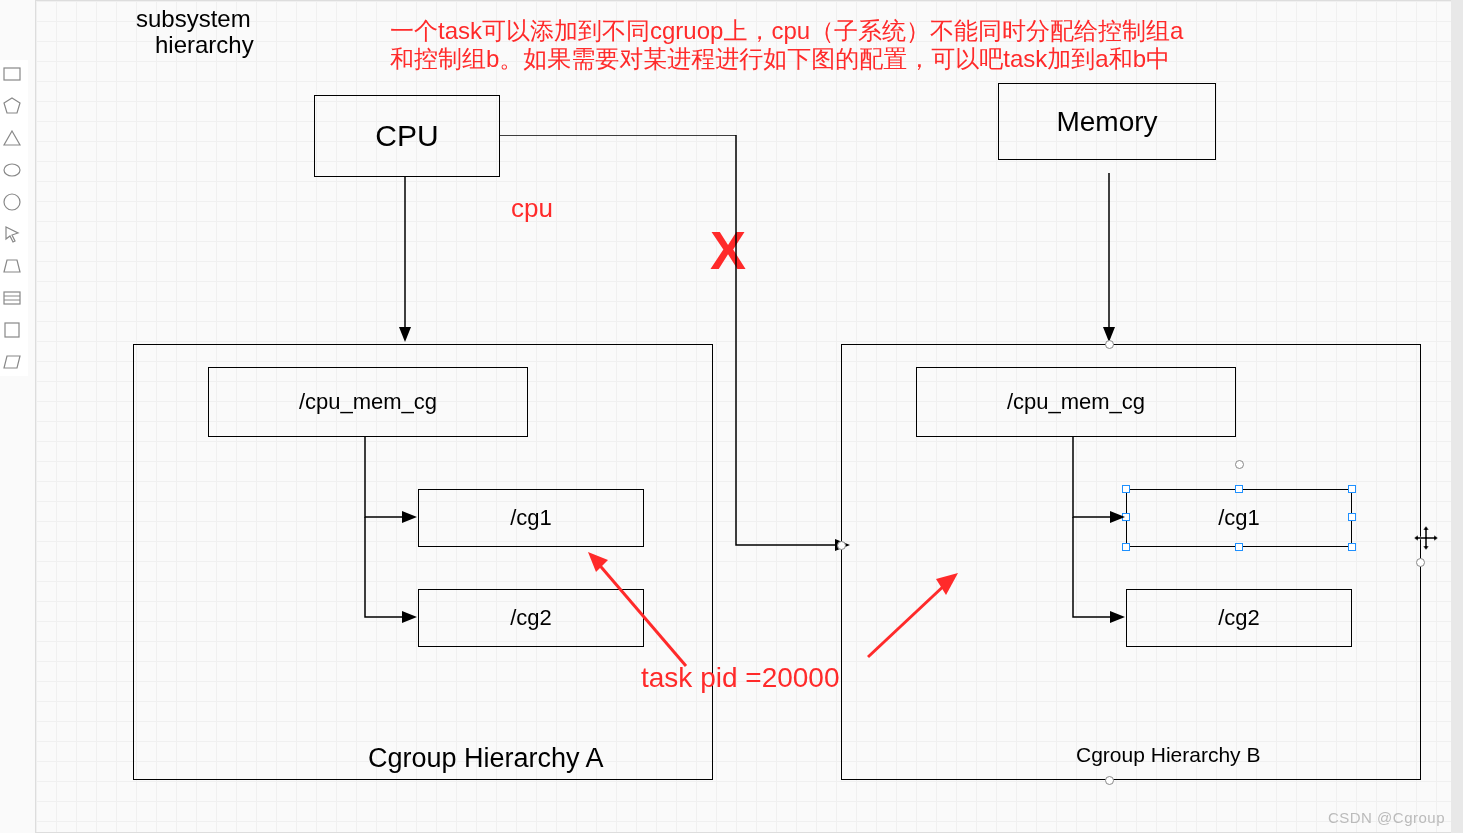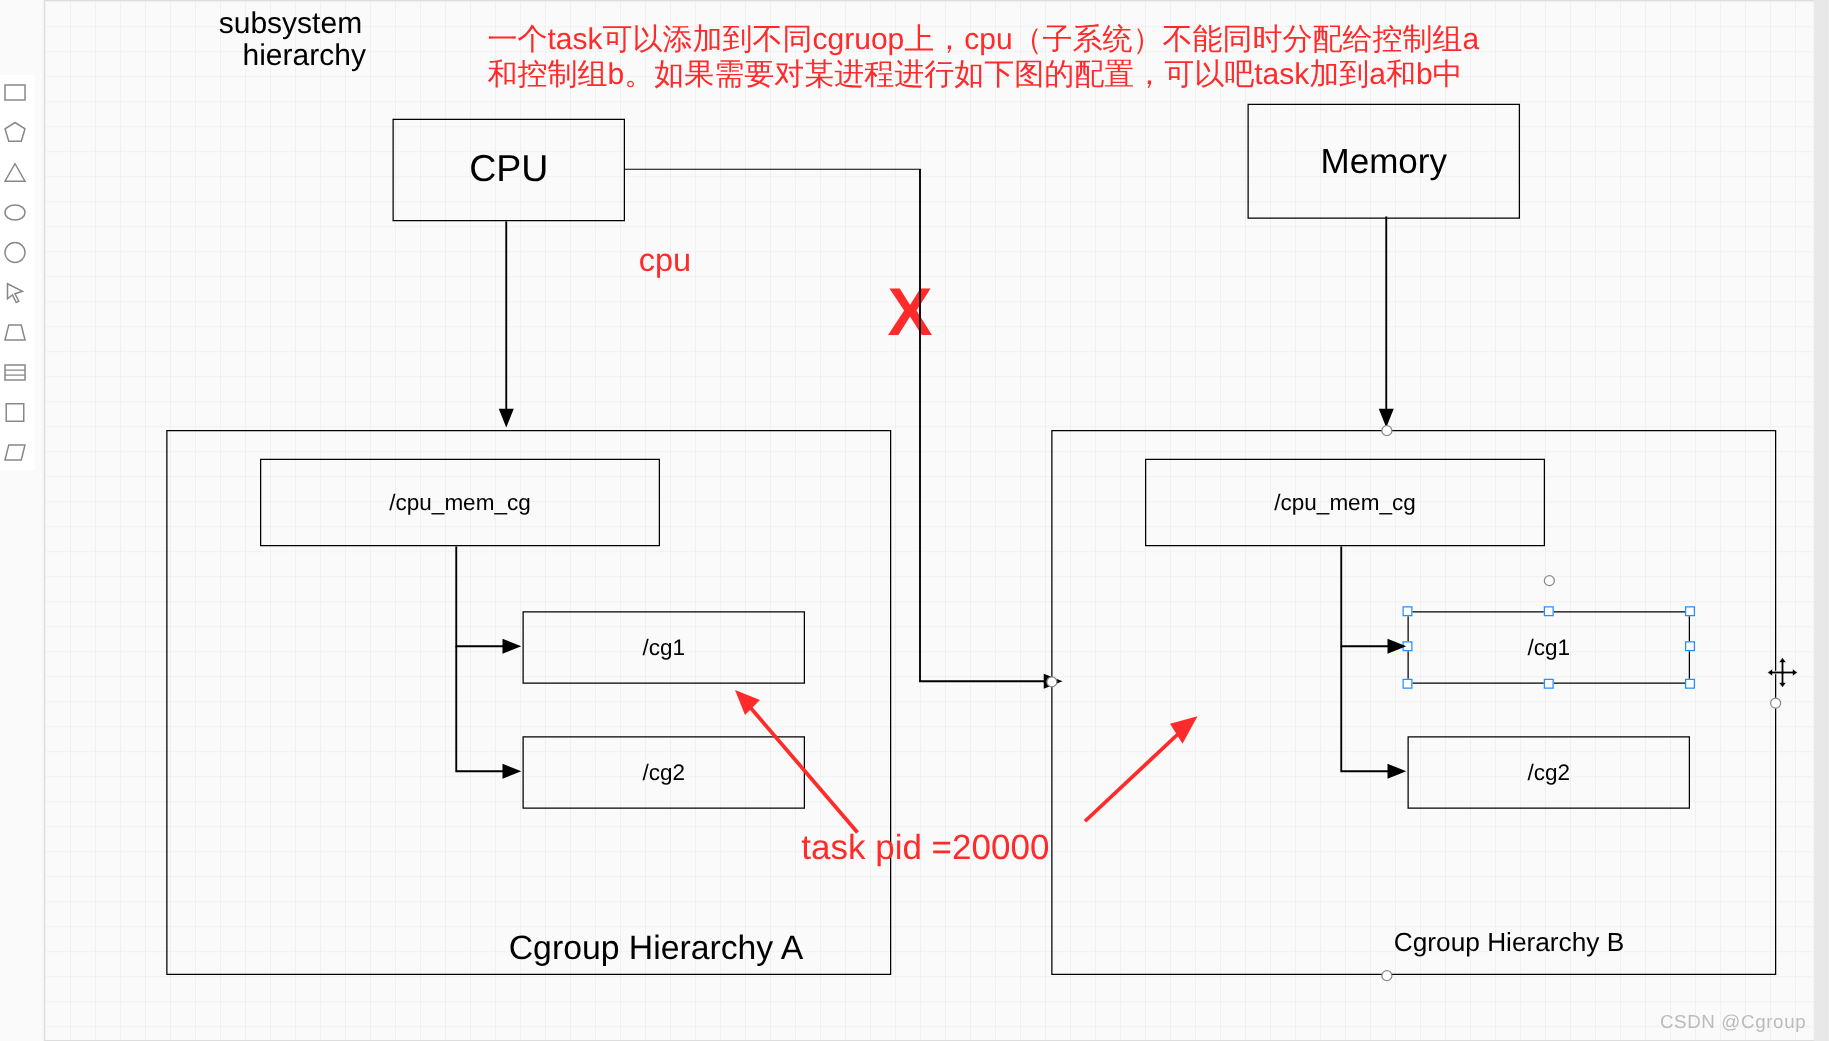--- a/index.html
+++ b/index.html
@@ -51,32 +51,31 @@
   height: 100%;
   background: #e8e8e8;
 }
 .box {
   position: absolute;
   border: 1.5px solid #000;
   background: none;
   display: flex;
   align-items: center;
   justify-content: center;
-  font-size: 18px;
+  font-size: 22px;
 }
 .big {
   border: 1.5px solid #000;
   position: absolute;
   background: none;
 }
 .label {
   position: absolute;
   font-size: 22px;
   color: #000;
-  margin-left: 39px;
 }
 .red {
   color: #ff2a2a;
   position: absolute;
   font-size: 24px;
 }
 .red-big {
   color: #ff2a2a;
   font-size: 26px;
 }
@@ -168,21 +167,21 @@
   <div class="label" style="left:100px;top:4px;font-size:24px">subsystem</div>
   <div class="label" style="left:119px;top:30px;font-size:24px">hierarchy</div>
 
   <div class="red" style="left:354px;top:42px">和控制组b。如果需要对某进程进行如下图的配置，可以吧task加到a和b中</div>
   <div class="red" style="left:354px;top:14px">一个task可以添加到不同cgruop上，cpu（子系统）不能同时分配给控制组a</div>
 
   <div class="box" style="left:278px;top:94px;width:186px;height:82px;font-size:30px">
       <span>CPU</span>
     </div>
 
-  <div class="box" style="left:962px;top:82px;width:218px;height:92px;font-size:28px">
+  <div class="box" style="left:962px;top:82px;width:218px;height:77px;font-size:28px">
       <span>Memory</span>
     </div>
 
   <div class="red red-big" style="left:475px;top:192px">cpu</div>
 
   <div class="red" style="left:674px;top:218px;font-size:54px;font-weight:bold">X</div>
 
   <svg class="arrow-line" style="left:359px;top:176px" width="20" height="170">
     <line x1="10" y1="0" x2="10" y2="155" stroke="#000" stroke-width="1.5"></line>
     <polygon points="10,165 4,150 16,150" fill="#000"></polygon>

